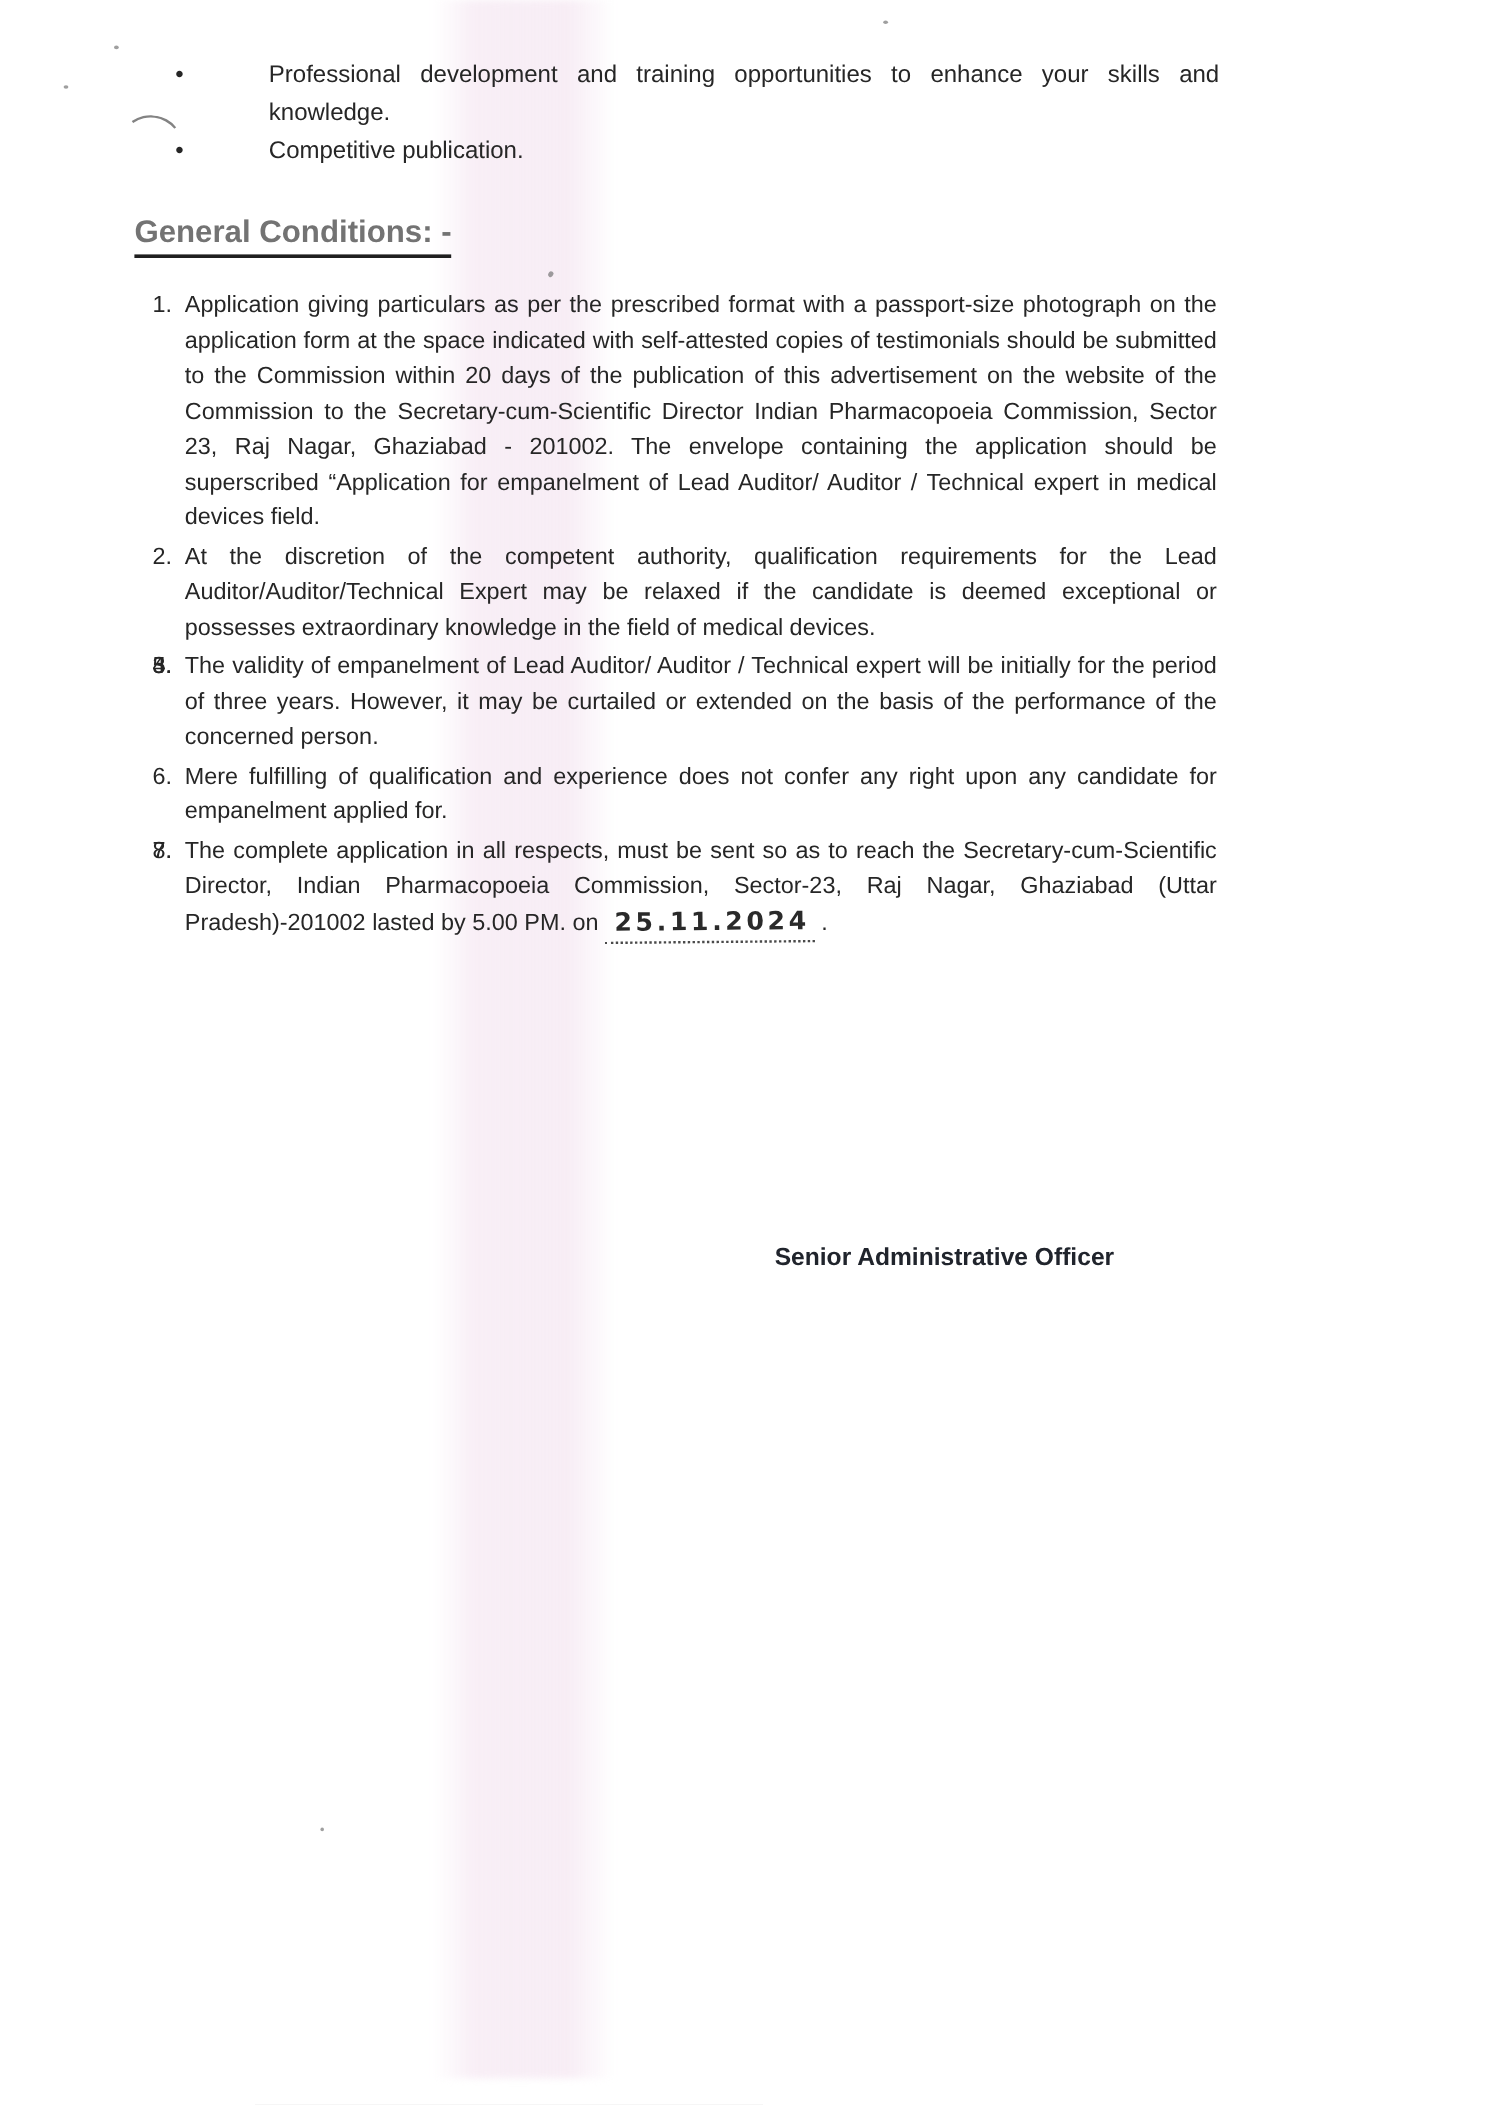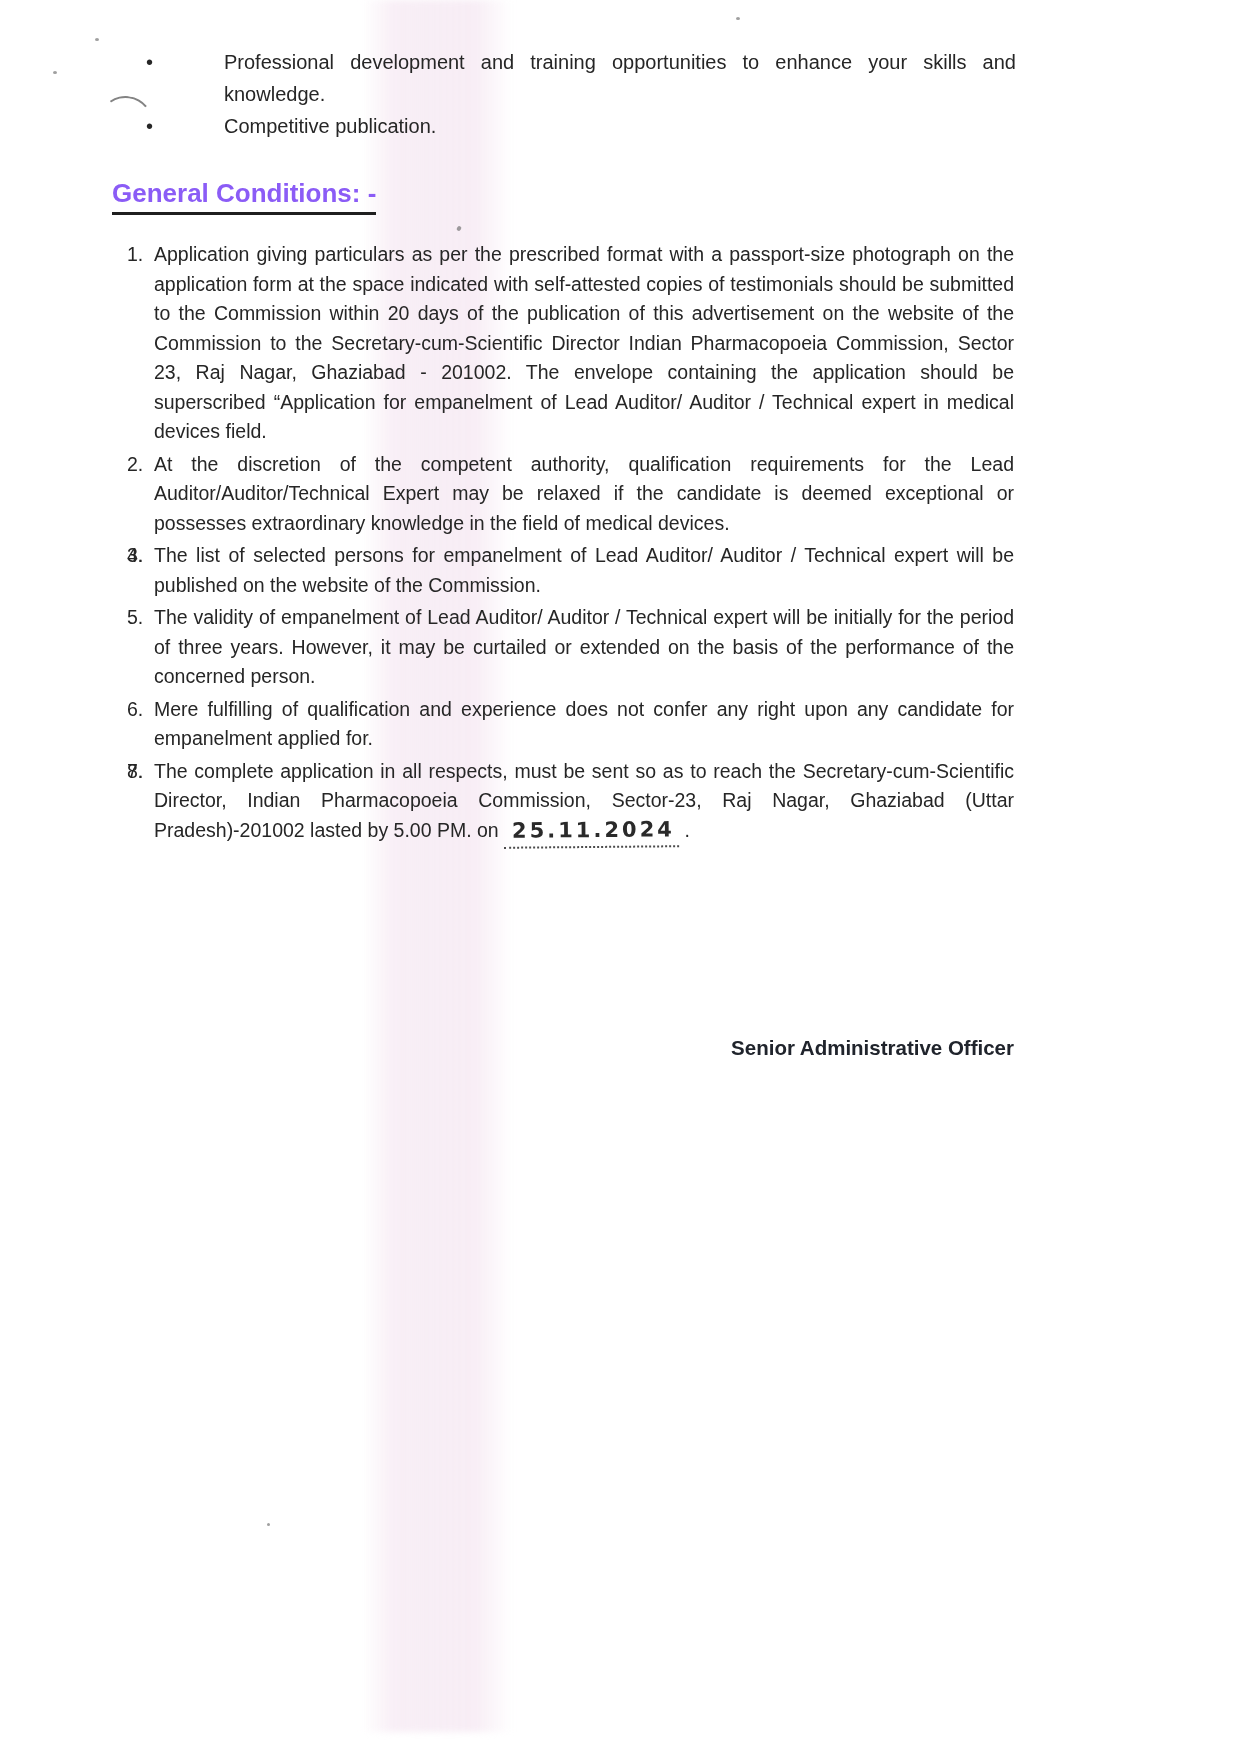--- a/index.html
+++ b/index.html
@@ -69,21 +69,21 @@
   }
   .bullet-text { flex: 1; text-align: justify; margin-left: 44px; }
 
   
   .heading {
     position: absolute;
     left: 112px;
     top: 178px;
     font-size: 26px;
     font-weight: bold;
-    color: #8b5cf6;
+    color: #737373;
   }
   .heading-inner {
     display: inline-block;
     border-bottom: 3px solid #1f1f1f;
     padding-bottom: 3px;
   }
 
   
   .conditions {
     position: absolute;
@@ -115,21 +115,21 @@
     padding: 0 4px 0 8px;
     transform: rotate(-0.5deg);
   }
 
   
   .signature {
     position: absolute;
     left: 560px;
     top: 1032px;
     width: 454px;
-    text-align: right;
+    text-align: center;
     font-size: 20.5px;
     font-weight: bold;
     line-height: 32px;
     color: #20242c;
   }
 </style>
 </head>
 <body>
 
 <div class="page">
@@ -164,21 +164,20 @@
     </div>
     <div class="cond-item">
       <span class="cond-num">2.</span>
       <span>At the discretion of the competent authority, qualification requirements for the Lead Auditor/Auditor/Technical Expert may be relaxed if the candidate is deemed exceptional or possesses extraordinary knowledge in the field of medical devices.</span>
     </div>
     <div class="cond-item">
       <span class="cond-num">3.</span>
     </div>
     <div class="cond-item">
       <span class="cond-num">4.</span>
-      <span>The list of selected persons for empanelment of Lead Auditor/ Auditor / Technical expert will be published on the website of the Commission.</span>
     </div>
     <div class="cond-item">
       <span class="cond-num">5.</span>
       <span>The validity of empanelment of Lead Auditor/ Auditor / Technical expert will be initially for the period of three years. However, it may be curtailed or extended on the basis of the performance of the concerned person.</span>
     </div>
     <div class="cond-item">
       <span class="cond-num">6.</span>
       <span>Mere fulfilling of qualification and experience does not confer any right upon any candidate for empanelment applied for.</span>
     </div>
     <div class="cond-item">

